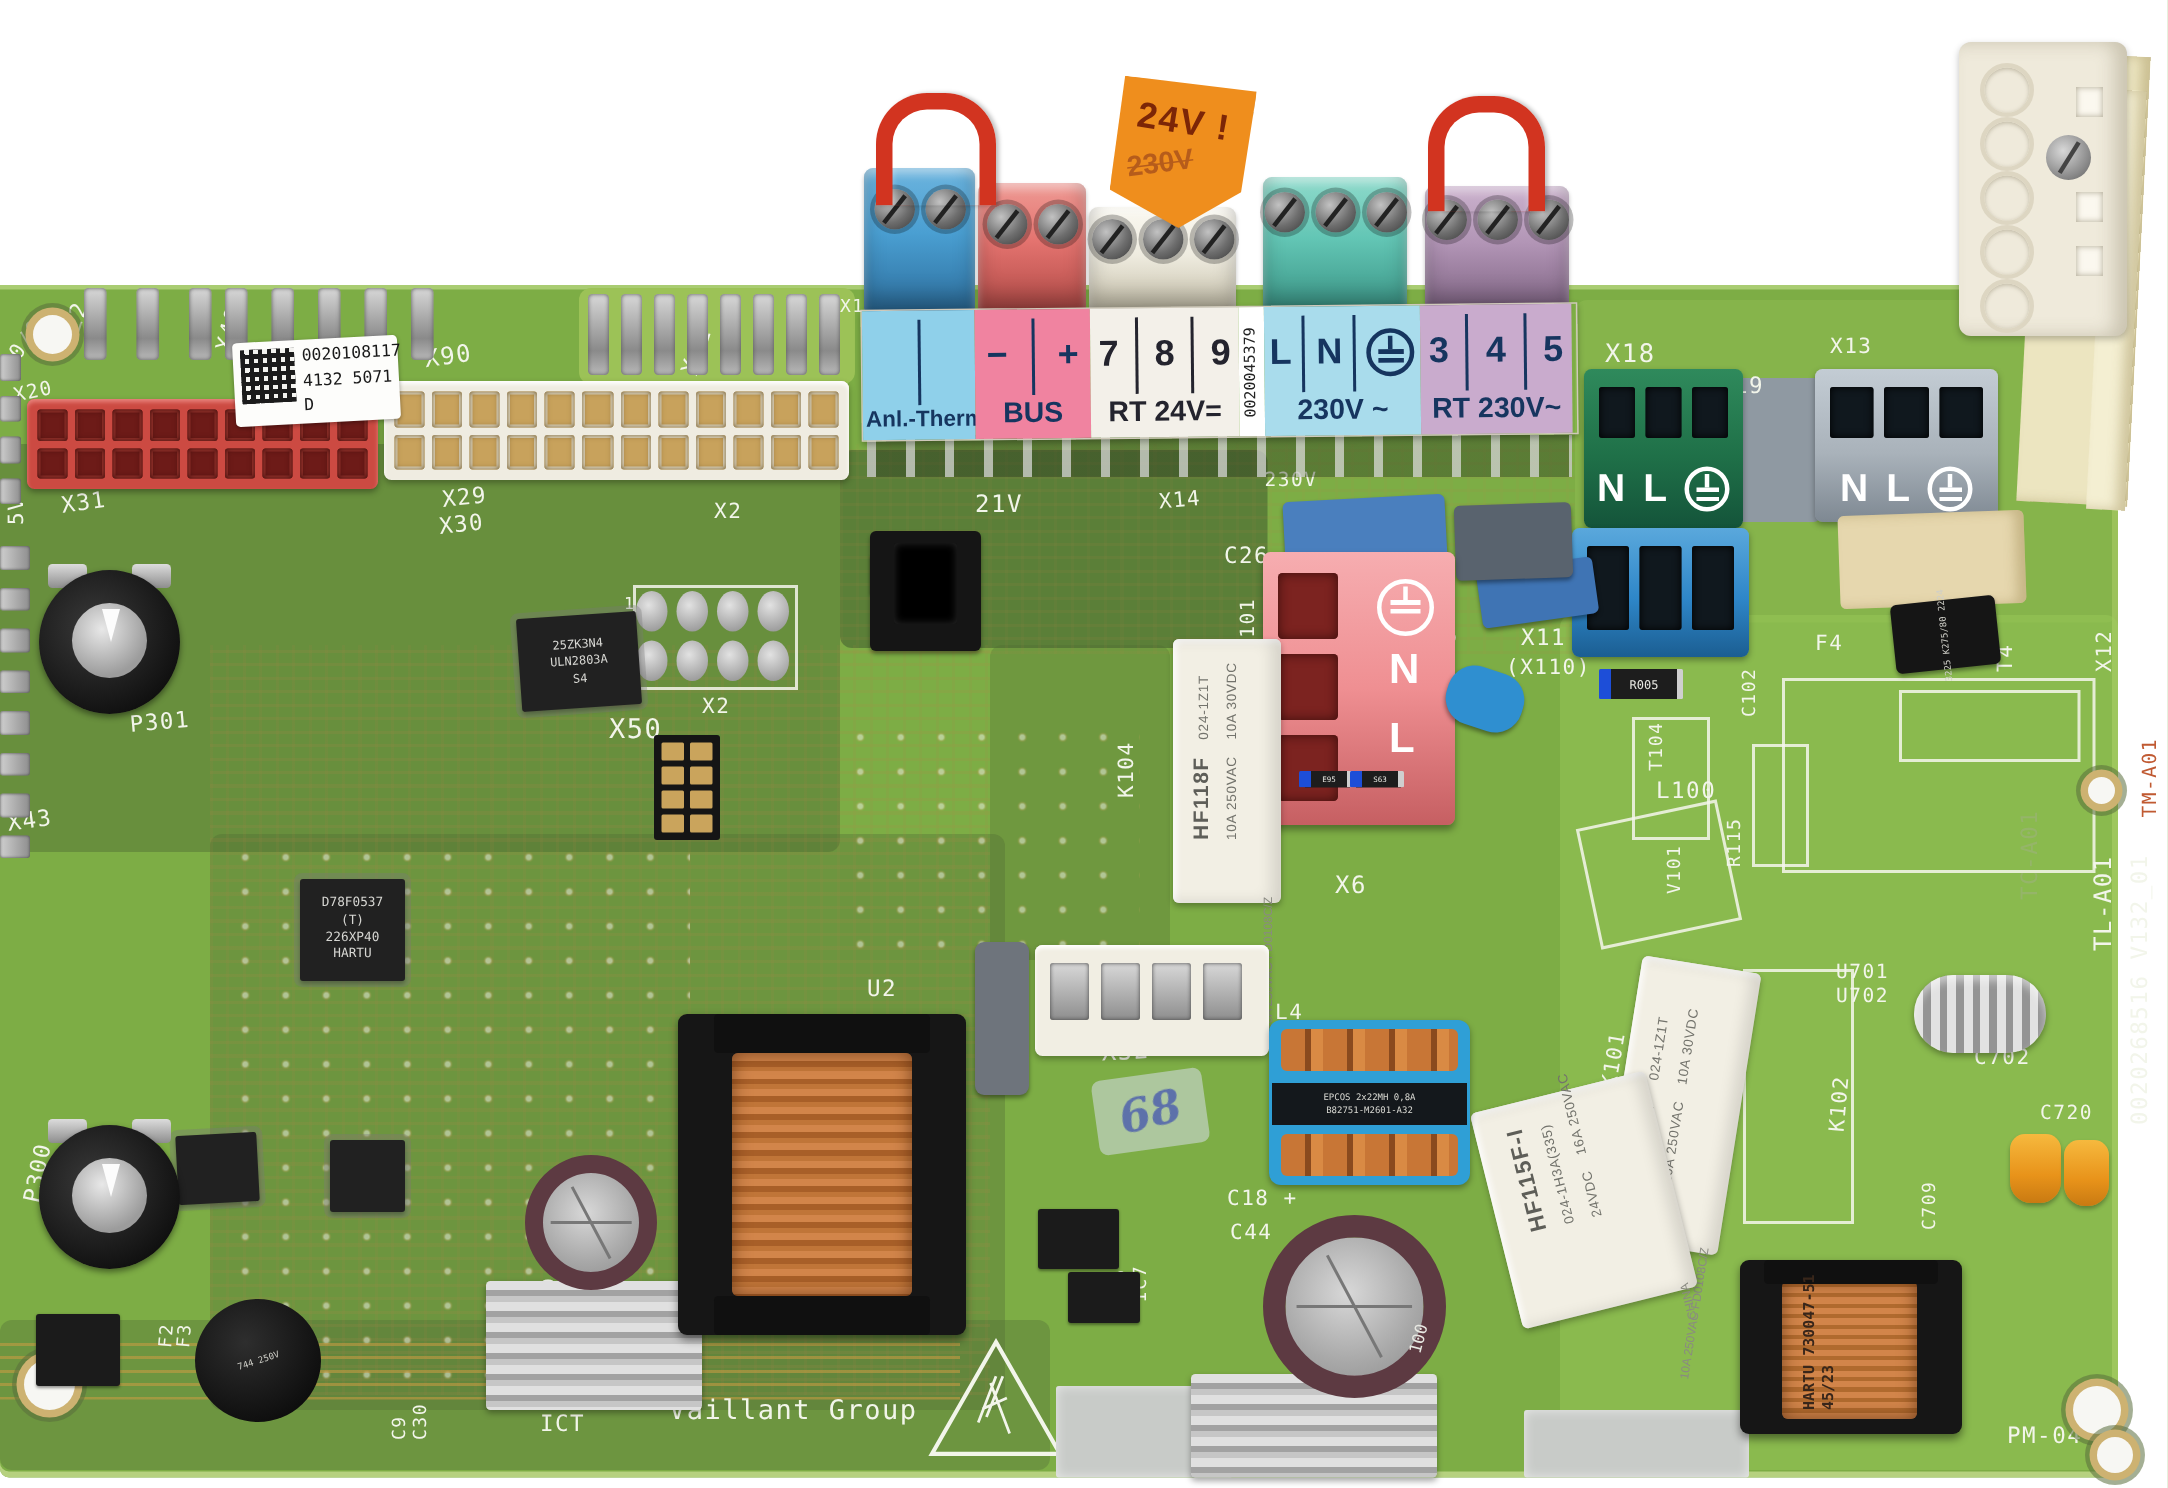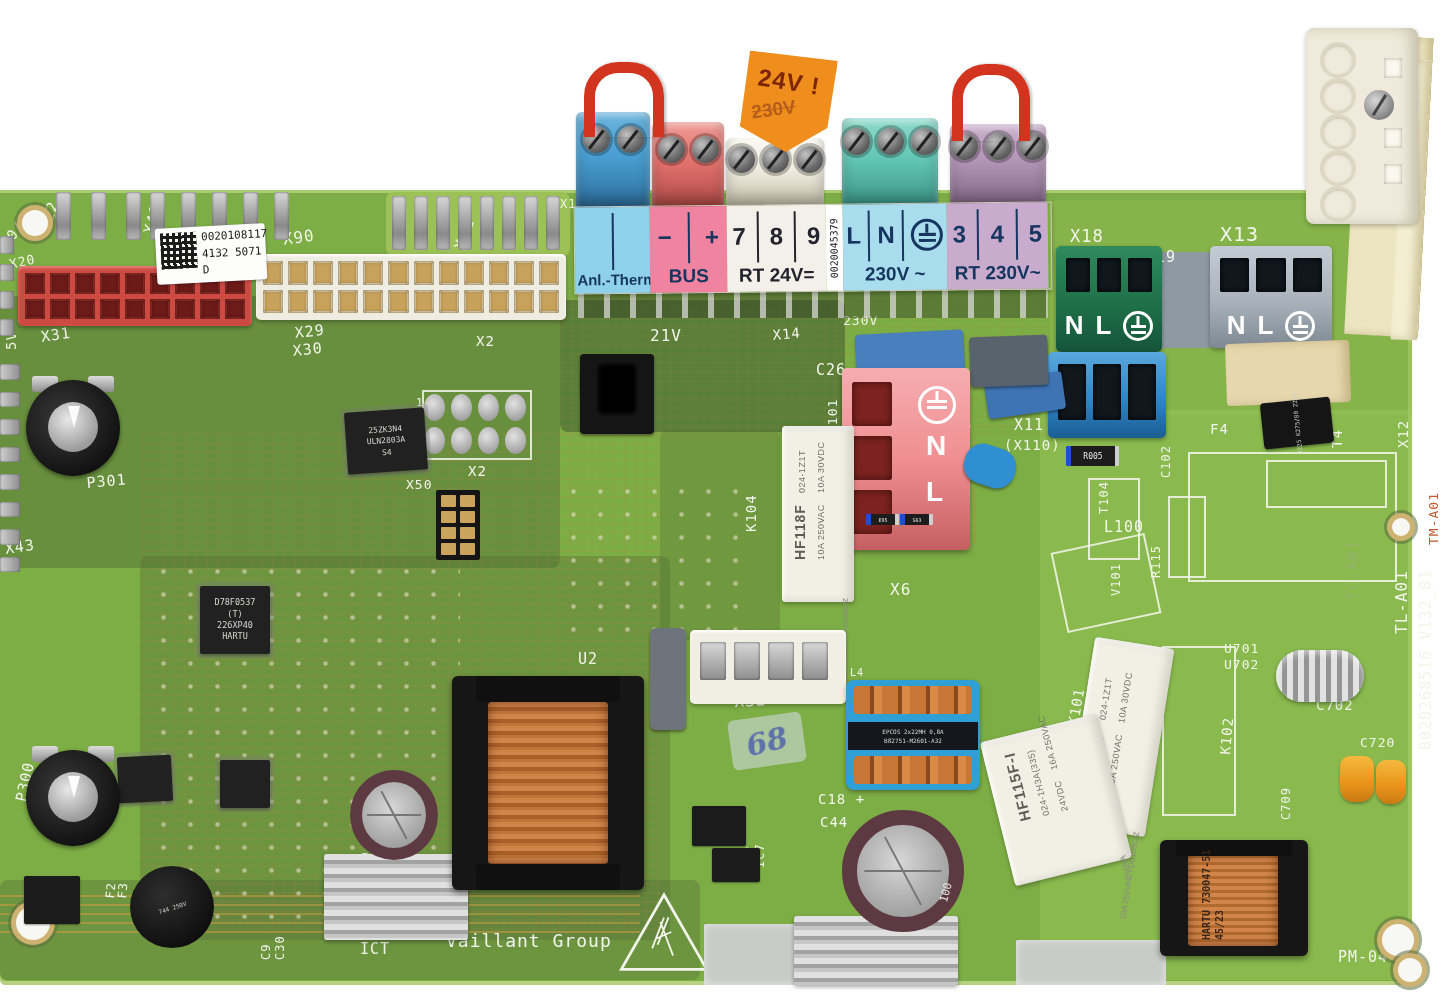--- a/index.html
+++ b/index.html
@@ -124,21 +124,21 @@
   .coil{position:absolute;border-radius:4px;
     background:repeating-linear-gradient(180deg,#d2854a 0 5px,#a85f28 5px 9px,#c07538 9px 12px);
     box-shadow:inset 0 0 12px rgba(60,25,5,.6);}
   .clamp{position:absolute;background:#101010;border-radius:3px;}
   .cyl{position:absolute;z-index:12;border-radius:26px;
     background:repeating-linear-gradient(90deg,#e2e2e2 0 6px,#949494 6px 11px);
     box-shadow:0 2px 4px rgba(0,0,0,.35), inset 0 4px 6px rgba(255,255,255,.5);}
   .ocap{position:absolute;z-index:12;background:linear-gradient(180deg,#f6b93e,#e8931a 60%,#c97a12);
         border-radius:10px 10px 14px 14px;box-shadow:0 2px 3px rgba(0,0,0,.3);}
   .smdres{position:absolute;z-index:12;background:#1d1d1d;color:#e8e8e2;font:5px "DejaVu Sans Mono",monospace;
-          display:flex;align-items:center;justify-content:center;border-left:5px solid #1d4ed8;
+          display:flex;align-items:center;justify-content:center;border-left:8px solid #1d4ed8;
           border-right:4px solid #cfcfcf;border-radius:1px;}
   .graylabel{position:absolute;z-index:9;background:#c8cbc8;border-radius:2px;
              box-shadow:inset 0 0 8px rgba(255,255,255,.6);}
   .disc{position:absolute;z-index:12;border-radius:50%;background:radial-gradient(circle at 40% 35%, #2e2e2e, #0c0c0c 80%);
         display:flex;align-items:center;justify-content:center;color:#cfcfc8;}
   .blacksq{position:absolute;z-index:12;background:#151515;border-radius:4px;box-shadow:0 2px 3px rgba(0,0,0,.4);}
   .stamp{position:absolute;z-index:13;background:rgba(214,220,232,.55);border-radius:6px;
          display:flex;align-items:center;justify-content:center;transform:rotate(-8deg);}
   .stamp span{font:italic bold 30px "DejaVu Serif",serif;color:#4a5cae;opacity:.8;filter:blur(.4px);
               transform:rotate(-6deg);}
@@ -617,40 +617,40 @@
       <span class="sl" style="left: 772px; top: 328px; font-size: 14px; transform: rotate(-5deg);">X14</span>
       <span class="sl" style="left: 816px; top: 363px; font-size: 15px; transform: rotate(0deg);">C26</span>
       <span class="sl" style="left: 826px; top: 434px; font-size: 13px; transform: rotate(-90deg);">X101</span>
       <span class="sl" style="left: 946px; top: 418px; font-size: 13px; transform: rotate(0deg);">X25</span>
       <span class="sl" style="left: 1014px; top: 418px; font-size: 15px; transform: rotate(0deg);">X11</span>
       <span class="sl" style="left: 1004px; top: 438px; font-size: 14px; transform: rotate(0deg);">(X110)</span>
       <span class="sl" style="left: 890px; top: 582px; font-size: 16px; transform: rotate(0deg);">X6</span>
       <span class="sl" style="left: 744px; top: 532px; font-size: 14px; transform: rotate(-90deg);">K104</span>
       <span class="sl" style="left: 1070px; top: 228px; font-size: 17px; transform: rotate(0deg);">X18</span>
       <span class="sl" style="left: 1146px; top: 250px; font-size: 15px; transform: rotate(0deg);">X19</span>
-      <span class="sl" style="left: 1220px; top: 224px; font-size: 20px; transform: rotate(0deg);">X13</span>
+      <span class="sl" style="left: 1220px; top: 224px; font-size: 14px; transform: rotate(0deg);">X13</span>
       <span class="sl" style="left: 1356px; top: 324px; font-size: 14px; transform: rotate(-90deg);">W4</span>
       <span class="sl" style="left: 1210px; top: 422px; font-size: 14px; transform: rotate(0deg);">F4</span>
       <span class="sl" style="left: 1330px; top: 448px; font-size: 14px; transform: rotate(-90deg);">T4</span>
       <span class="sl" style="left: 1396px; top: 448px; font-size: 14px; transform: rotate(-90deg);">X12</span>
       <span class="sl" style="left: 1160px; top: 478px; font-size: 12px; transform: rotate(-90deg);">C102</span>
       <span class="sl" style="left: 1098px; top: 514px; font-size: 12px; transform: rotate(-90deg);">T104</span>
       <span class="sl" style="left: 1104px; top: 520px; font-size: 15px; transform: rotate(0deg);">L100</span>
       <span class="sl" style="left: 1110px; top: 596px; font-size: 12px; transform: rotate(-90deg);">V101</span>
       <span class="sl" style="left: 1150px; top: 578px; font-size: 12px; transform: rotate(-90deg);">R115</span>
-      <span class="sl" style="left: 406px; top: 478px; font-size: 13px; transform: rotate(0deg);">X50</span>
+      <span class="sl" style="left: 406px; top: 478px; font-size: 18px; transform: rotate(0deg);">X50</span>
       <span class="sl" style="left: 468px; top: 464px; font-size: 14px; transform: rotate(0deg);">X2</span>
       <span class="sl" style="left: 416px; top: 397px; font-size: 11px; transform: rotate(0deg);">1</span>
       <span class="sl" style="left: 416px; top: 432px; font-size: 11px; transform: rotate(0deg);">5</span>
       <span class="sl" style="left: 86px; top: 476px; font-size: 15px; transform: rotate(-5deg);">P301</span>
       <span class="sl" style="left: 14px; top: 800px; font-size: 15px; transform: rotate(-78deg);">P300</span>
       <span class="sl" style="left: 578px; top: 652px; font-size: 15px; transform: rotate(0deg);">U2</span>
       <span class="sl" style="left: 656px; top: 700px; font-size: 13px; transform: rotate(-87deg);">C15</span>
       <span class="sl" style="left: 734px; top: 694px; font-size: 16px; transform: rotate(-3deg);">X32</span>
-      <span class="sl" style="left: 850px; top: 668px; font-size: 10px; transform: rotate(0deg);">L4</span>
+      <span class="sl" style="left: 850px; top: 668px; font-size: 14px; transform: rotate(0deg);">L4</span>
       <span class="sl" style="left: 818px; top: 792px; font-size: 14px; transform: rotate(0deg);">C18 +</span>
       <span class="sl" style="left: 820px; top: 815px; font-size: 14px; transform: rotate(0deg);">C44</span>
       <span class="sl" style="left: 740px; top: 862px; font-size: 12px; transform: rotate(-90deg);">C5</span>
       <span class="sl" style="left: 754px; top: 868px; font-size: 12px; transform: rotate(-90deg);">IC7</span>
       <span class="sl" style="left: 1066px; top: 724px; font-size: 14px; transform: rotate(-80deg);">K101</span>
       <span class="sl" style="left: 1218px; top: 754px; font-size: 14px; transform: rotate(-85deg);">K102</span>
       <span class="sl" style="left: 1224px; top: 642px; font-size: 13px; transform: rotate(0deg);">U701</span>
       <span class="sl" style="left: 1224px; top: 658px; font-size: 13px; transform: rotate(0deg);">U702</span>
       <span class="sl" style="left: 1316px; top: 698px; font-size: 14px; transform: rotate(0deg);">C702</span>
       <span class="sl" style="left: 1360px; top: 736px; font-size: 13px; transform: rotate(0deg);">C720</span>

